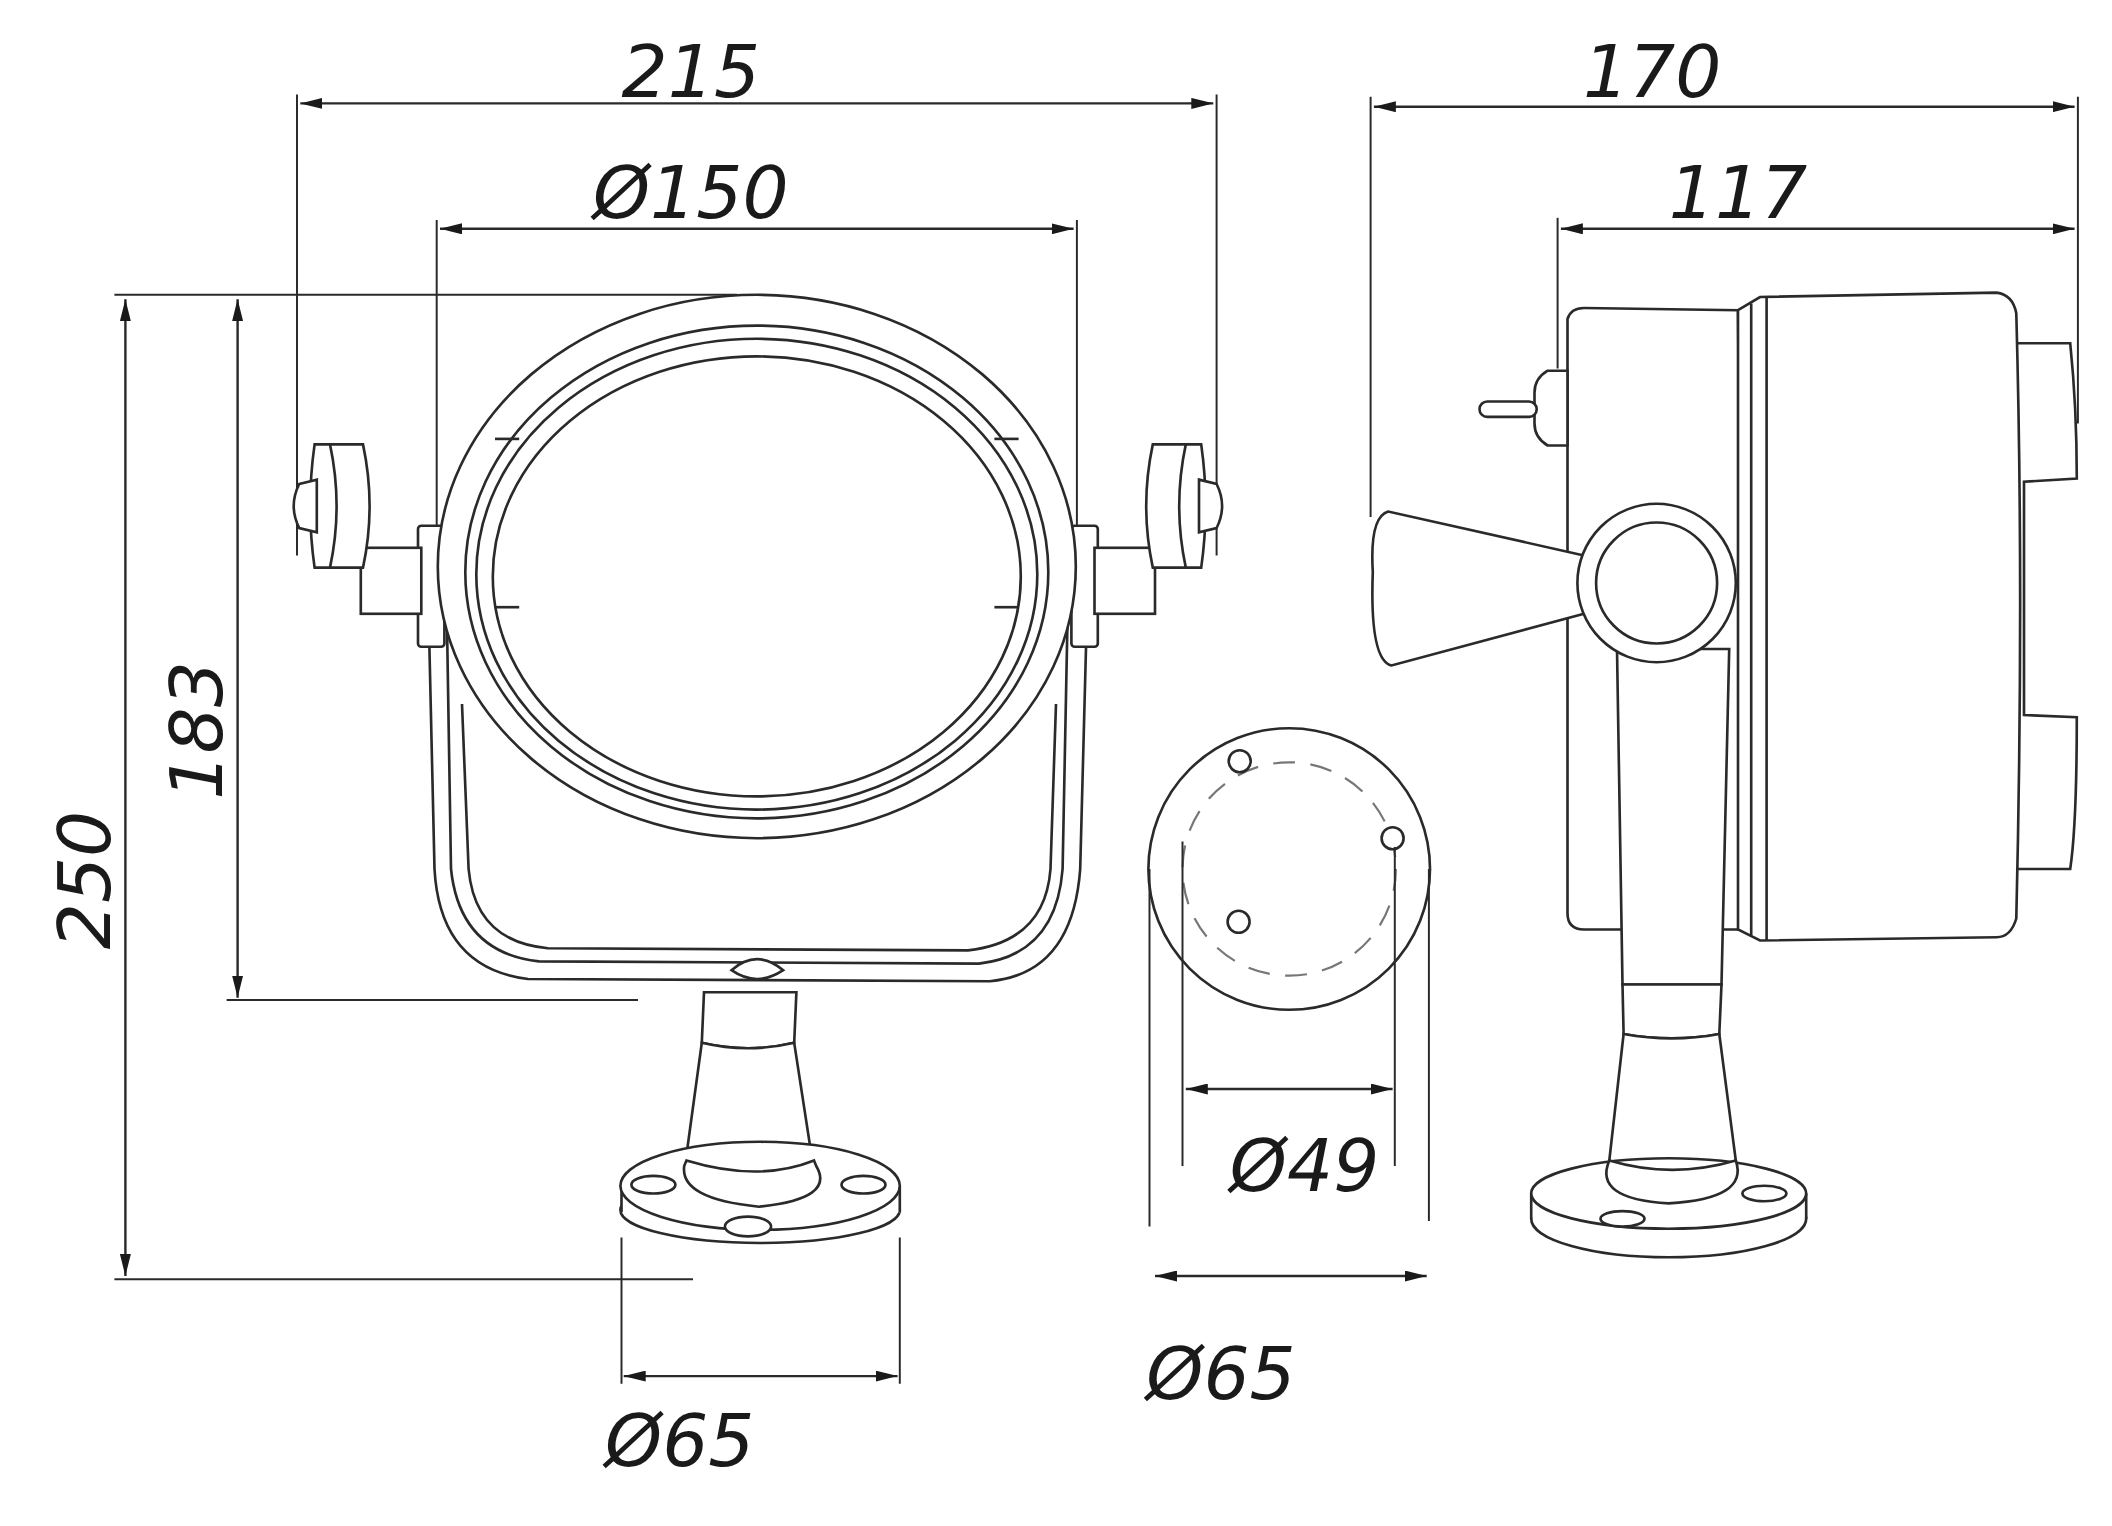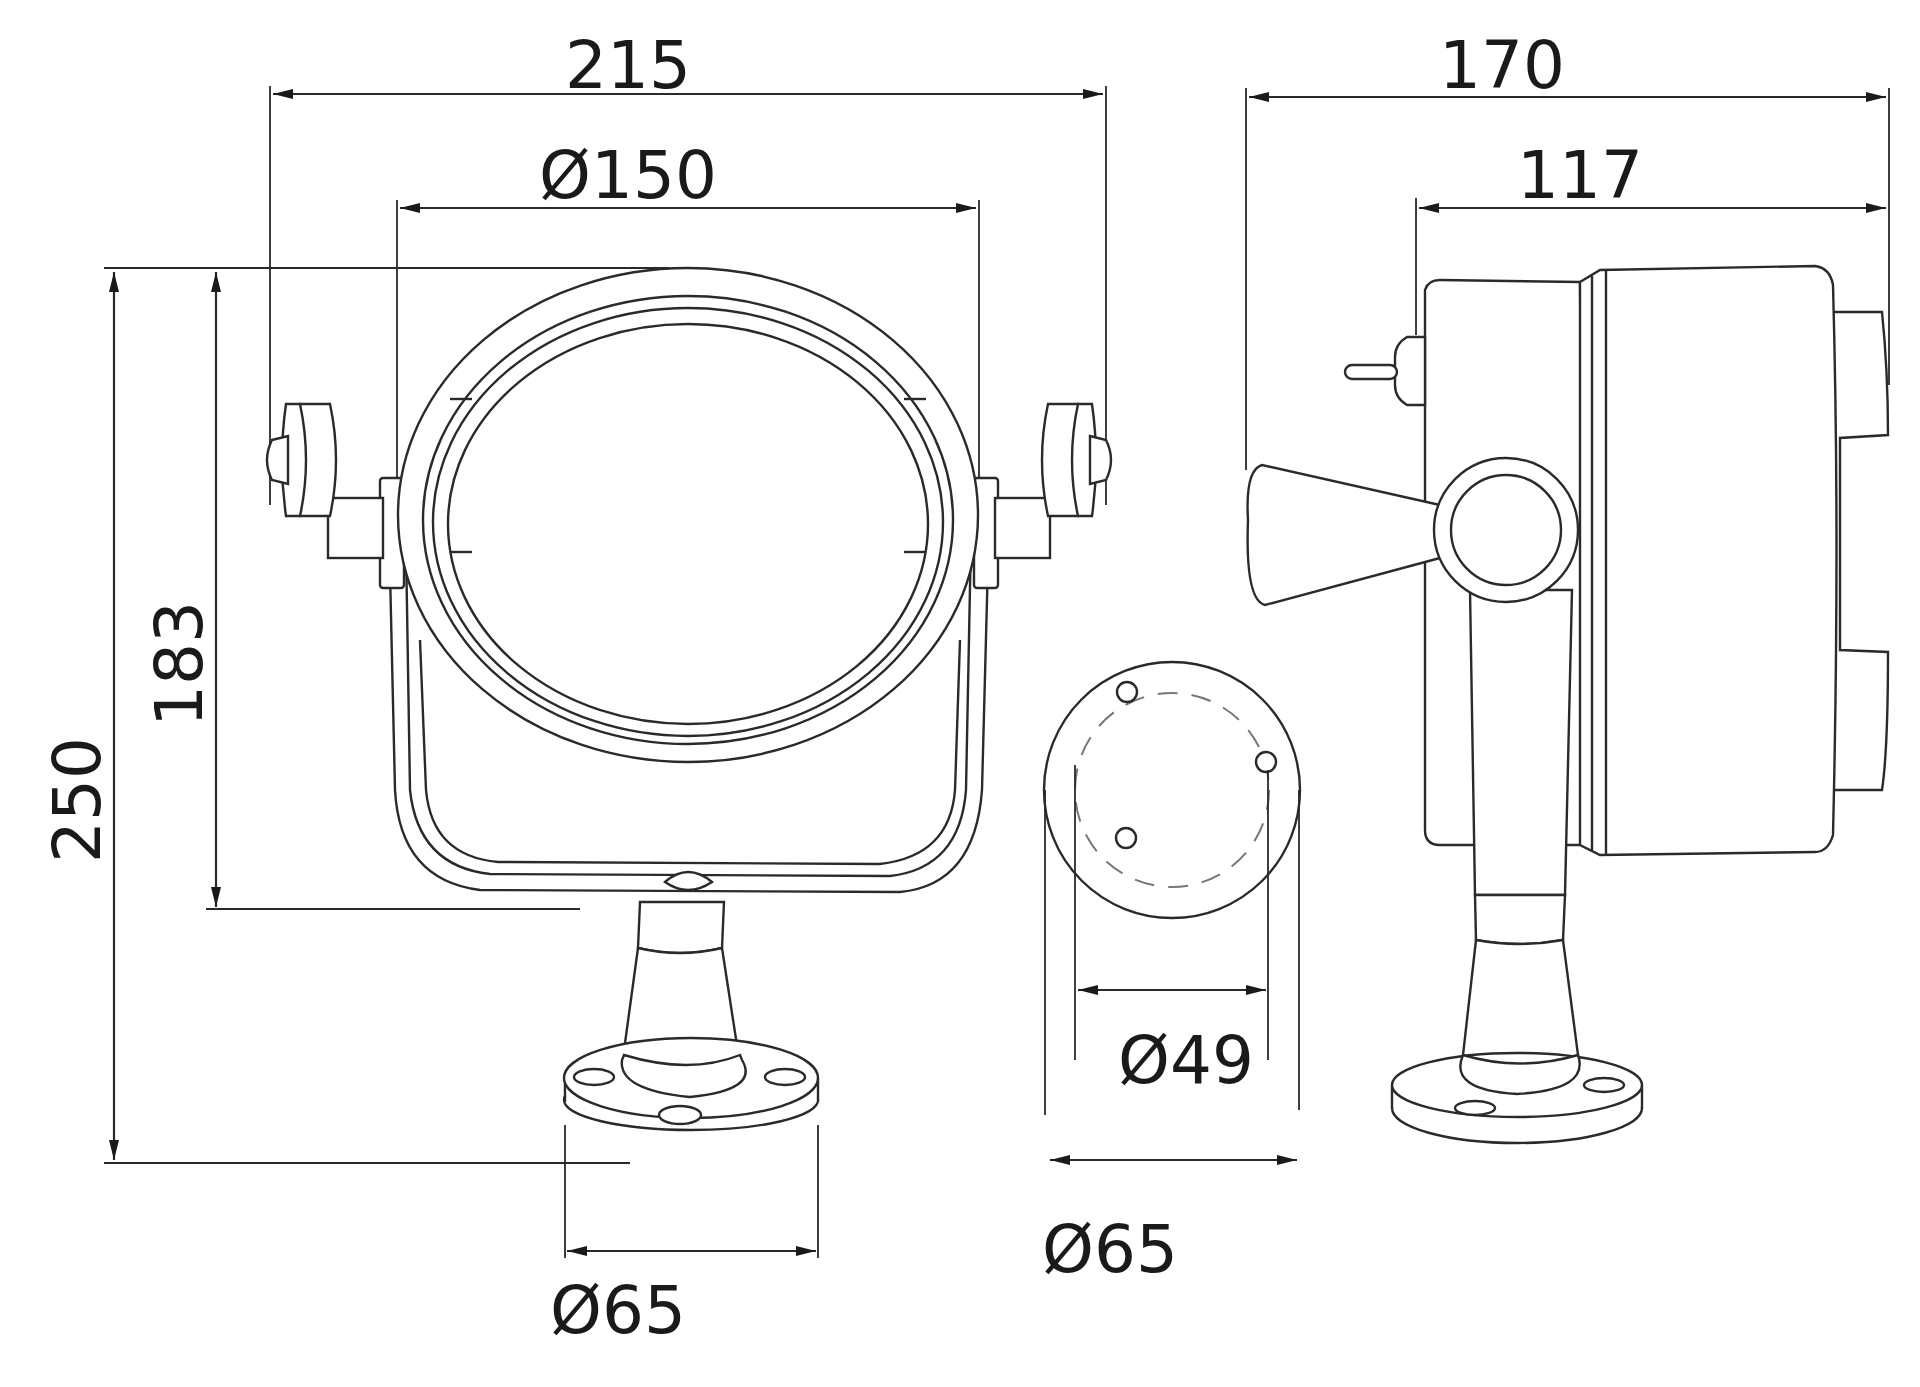--- a/index.html
+++ b/index.html
@@ -1,16 +1,16 @@
 <!DOCTYPE html>
 <html><head>
 <meta charset="utf-8">
 <style>
   html, body { margin: 0; padding: 0; background: #ffffff; }
-  #canvas { position: relative; width: 1920px; height: 1387px; overflow: hidden; background: #ffffff; }
+  #canvas { position: relative; width: 1920px; height: 1387px; overflow: hidden; background: #ffffff; font-style: italic; }
   svg { position: absolute; left: 0; top: 0; }
   .dimtext { font-family: "DejaVu Sans", sans-serif; font-size: 66px; fill: #1a1a1a; }
   .ln { stroke: #2a2a2a; stroke-width: 2.4; fill: none; }
   .dl { stroke: #2a2a2a; stroke-width: 2.2; fill: none; }
   .ext { stroke: #2a2a2a; stroke-width: 1.8; fill: none; }
   .fillw { fill: #ffffff; stroke: #2a2a2a; stroke-width: 2.4; }
   .dash { stroke: #777; stroke-width: 2; fill: none; stroke-dasharray: 20 14; }
 </style>
 </head>
 <body>

